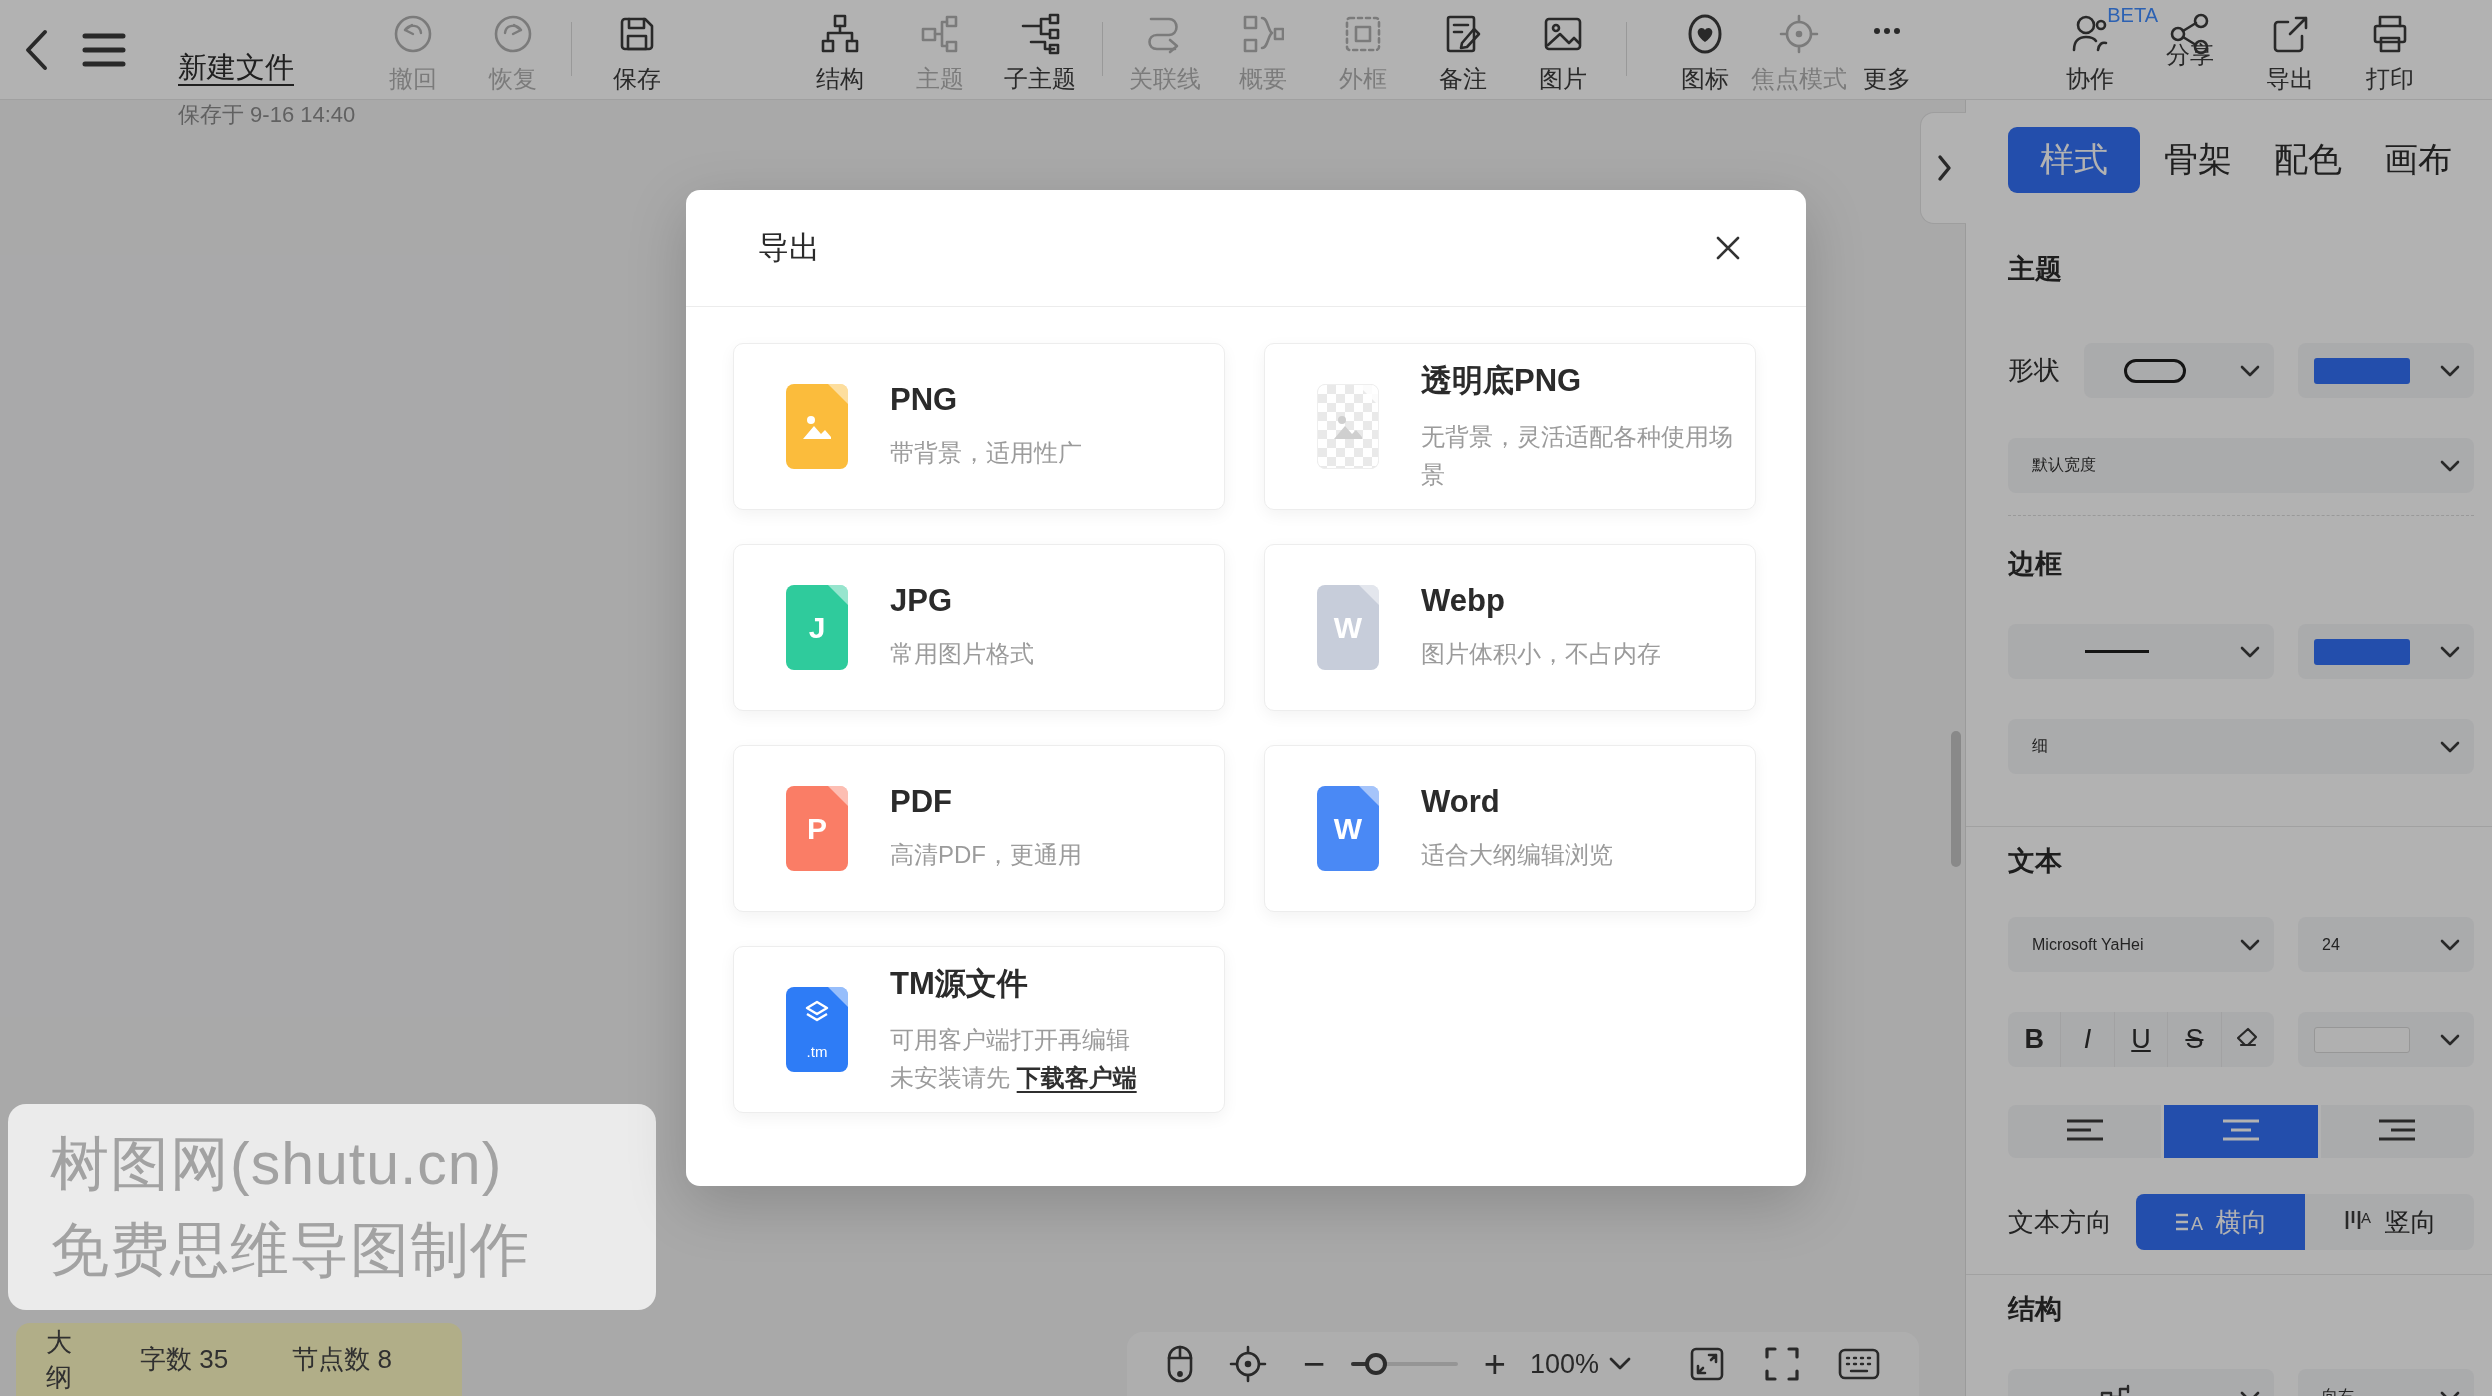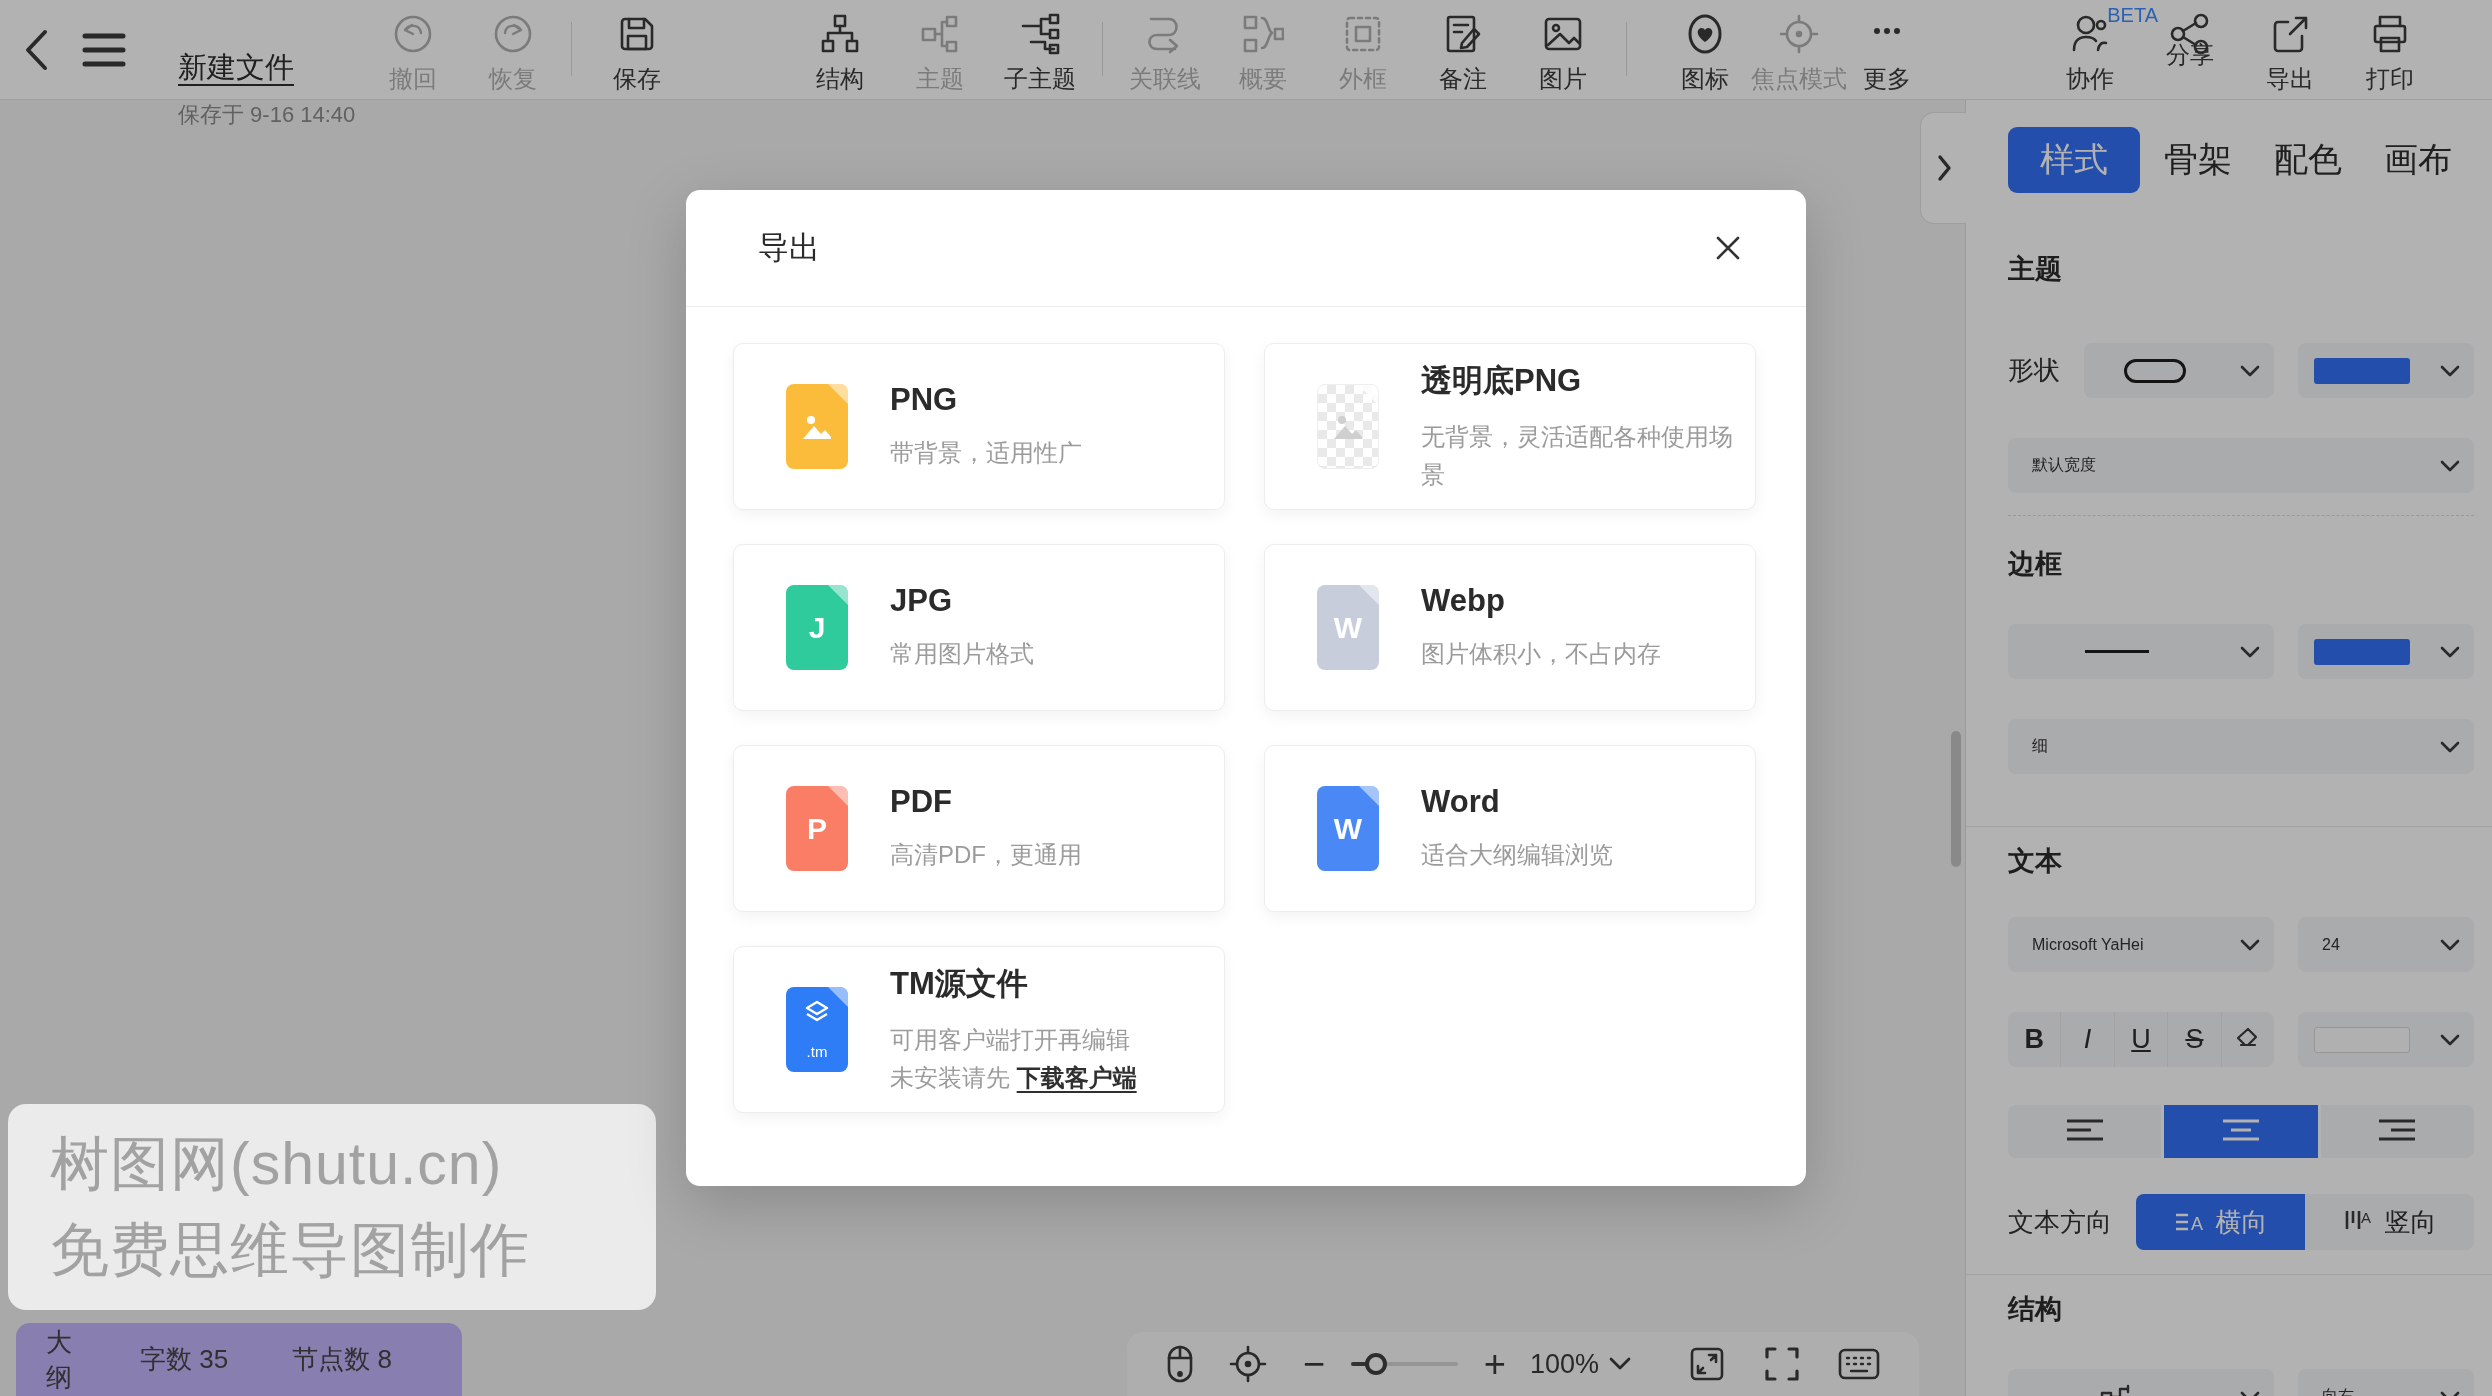--- a/index.html
+++ b/index.html
@@ -23,21 +23,21 @@
 
   
   .canvas { position:absolute; left:0; top:100px; right:527px; bottom:0; background:#f2f2f3; }
   .canvas-scroll { position:absolute; right:531px; top:731px; width:10px; height:136px; border-radius:5px; background:#c4c4c4; z-index:6; }
 
   
   .watermark { position:absolute; left:8px; top:1104px; width:648px; height:206px; background:#ebebeb; border-radius:18px; z-index:60; padding:20px 42px; display:flex; flex-direction:column; justify-content:center; }
   .watermark div { font-size:59px; line-height:86px; color:#a2a2a2; font-weight:500; letter-spacing:1px; white-space:nowrap; }
 
   
-  .statusbar { position:absolute; left:16px; top:1323px; width:446px; height:73px; background:#c4b5fd; border-radius:14px 14px 0 0; z-index:4; display:flex; align-items:center; padding:0 30px; gap:0; }
+  .statusbar { position:absolute; left:16px; top:1323px; width:446px; height:73px; background:#fef9c3; border-radius:14px 14px 0 0; z-index:4; display:flex; align-items:center; padding:0 30px; gap:0; }
   .statusbar .t { font-size:26px; color:#454545; }
   .statusbar .sep { width:2px; height:30px; background:#cfcfcf; margin:0 34px; }
   .statusbar .grp { margin-right:64px; white-space:nowrap; }
 
   
   .zoombar { position:absolute; left:1127px; top:1332px; width:792px; height:64px; background:#fafafa; border-radius:16px 16px 0 0; z-index:4; display:flex; align-items:center; padding:0 38px; }
   .zb-ic { display:flex; align-items:center; justify-content:center; cursor:pointer; }
   .zb-minus,.zb-plus { font-size:38px; color:#3a3a3a; line-height:1; cursor:pointer; font-weight:400; }
   .zb-track { position:relative; width:200px; height:4px; background:#d6d6d6; border-radius:2px; margin:0 26px; }
   .zb-fill { position:absolute; left:0; top:0; height:4px; width:22px; background:#4a4a4a; border-radius:2px; }

